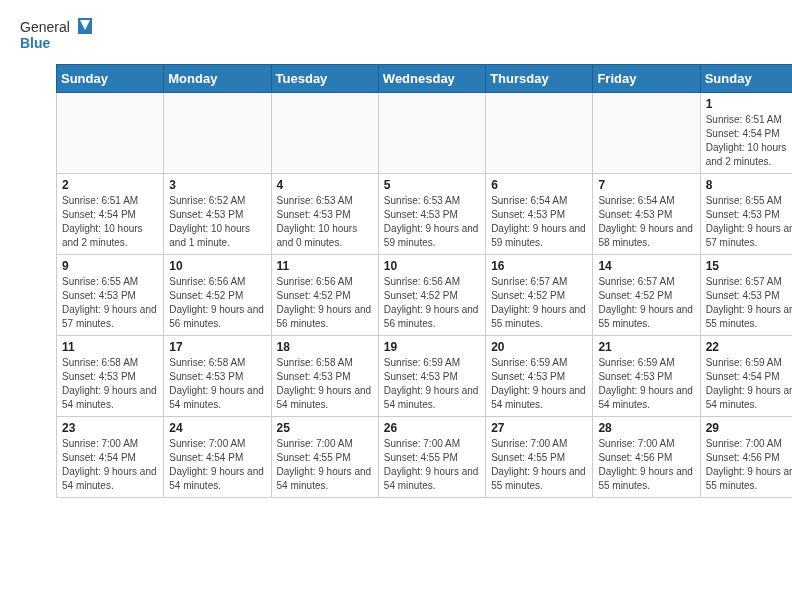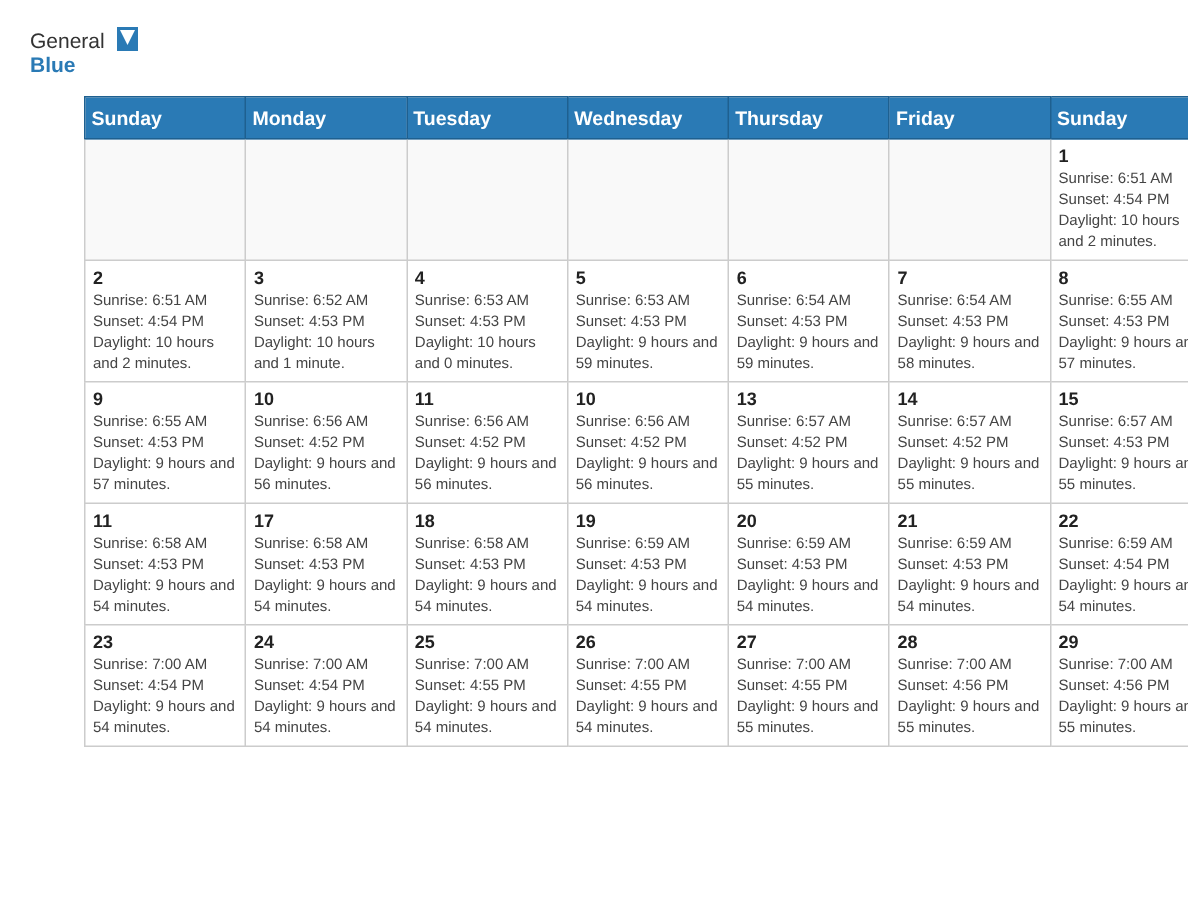--- a/index.html
+++ b/index.html
@@ -186,21 +186,21 @@
 Sunset: 4:52 PM
 Daylight: 9 hours and 56 minutes.</div>
         </td>
         <td>
           <span class="day-number">10</span>
           <div class="day-info">Sunrise: 6:56 AM
 Sunset: 4:52 PM
 Daylight: 9 hours and 56 minutes.</div>
         </td>
         <td>
-          <span class="day-number">13</span>
+          <span class="day-number">16</span>
           <div class="day-info">Sunrise: 6:57 AM
 Sunset: 4:52 PM
 Daylight: 9 hours and 55 minutes.</div>
         </td>
         <td>
           <span class="day-number">14</span>
           <div class="day-info">Sunrise: 6:57 AM
 Sunset: 4:52 PM
 Daylight: 9 hours and 55 minutes.</div>
         </td>

